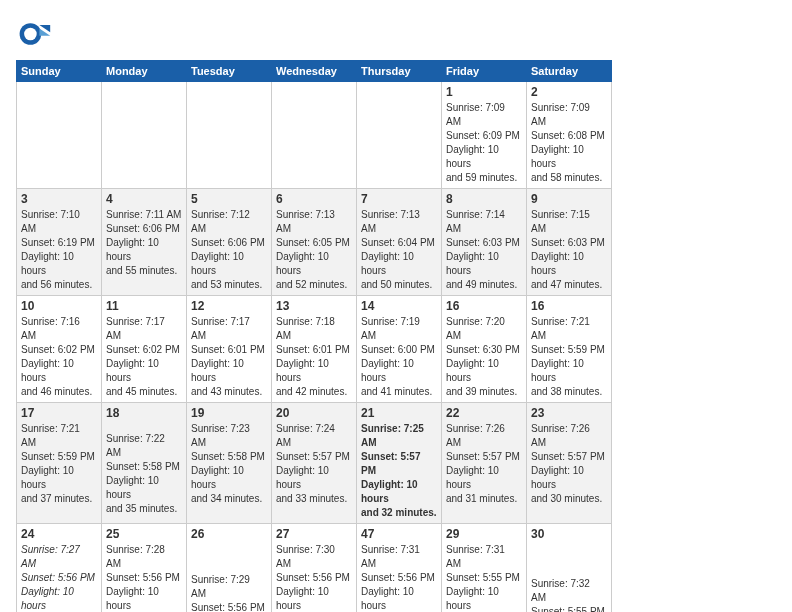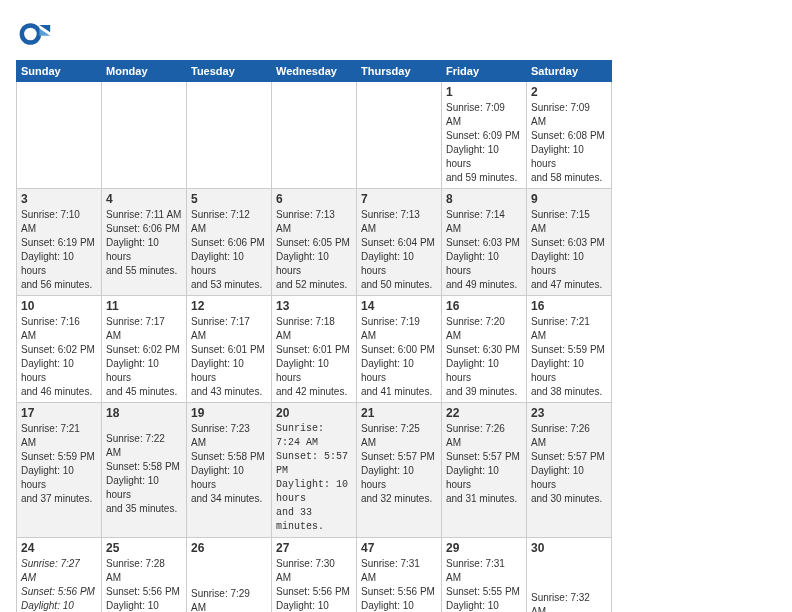--- a/index.html
+++ b/index.html
@@ -275,28 +275,28 @@
           </td>
           <td class="alt-row">
             <span class="day-num">19</span>
             <div class="day-info" style="white-space: pre-line;">Sunrise: 7:23 AM
 Sunset: 5:58 PM
 Daylight: 10 hours
 and 34 minutes.</div>
           </td>
           <td class="alt-row">
             <span class="day-num">20</span>
-            <div class="day-info" style="white-space: pre-line; font-family: Liberation Mono, monospace;">Sunrise: 7:24 AM
+            <div class="day-info" style="white-space: pre-line;">Sunrise: 7:24 AM
 Sunset: 5:57 PM
 Daylight: 10 hours
 and 33 minutes.</div>
           </td>
           <td class="alt-row">
             <span class="day-num">21</span>
-            <div class="day-info" style="white-space: pre-line;">Sunrise: 7:25 AM
+            <div class="day-info" style="white-space: pre-line; font-weight: bold;">Sunrise: 7:25 AM
 Sunset: 5:57 PM
 Daylight: 10 hours
 and 32 minutes.</div>
           </td>
           <td class="alt-row">
             <span class="day-num">22</span>
             <div class="day-info" style="white-space: pre-line;">Sunrise: 7:26 AM
 Sunset: 5:57 PM
 Daylight: 10 hours
 and 31 minutes.</div>

